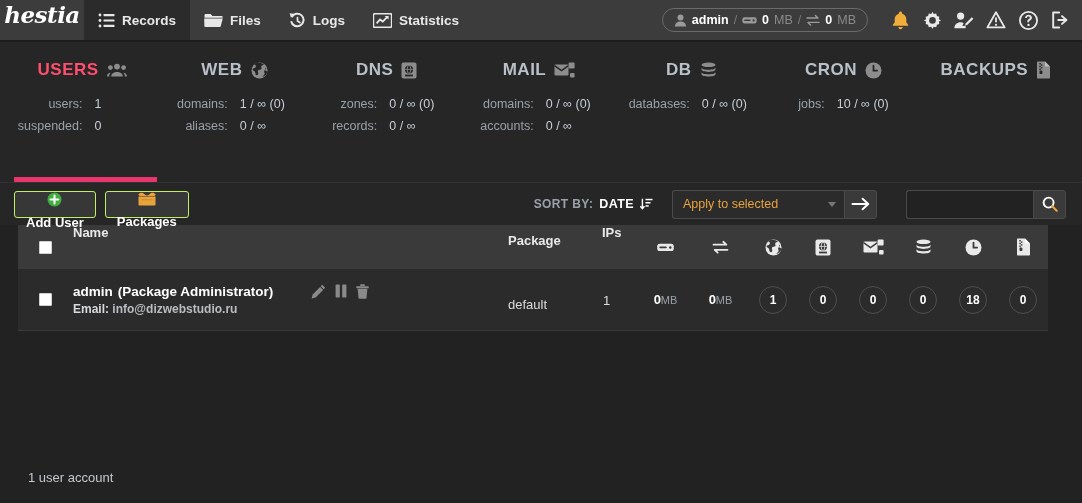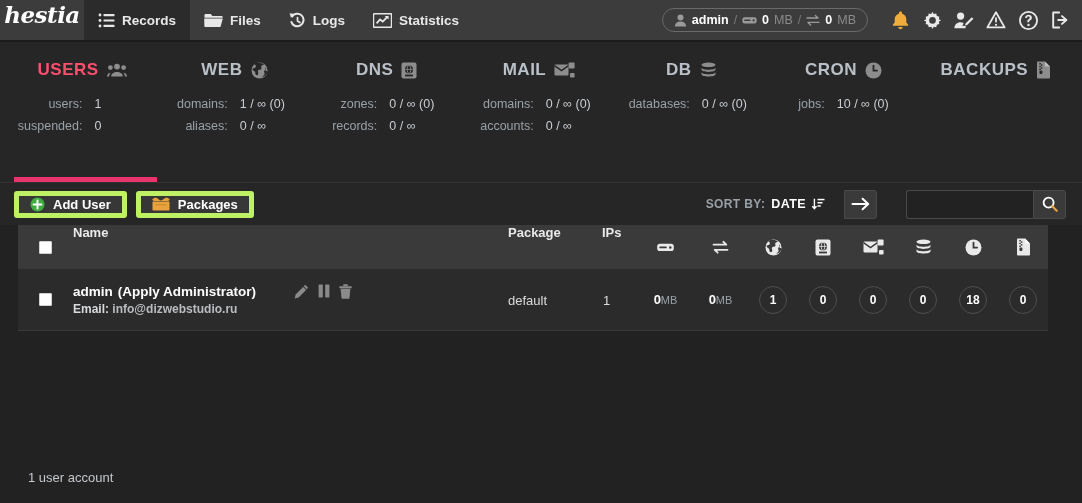--- a/index.html
+++ b/index.html
@@ -125,26 +125,27 @@
     display: flex;
     align-items: center;
     padding: 0 16px 0 14px;
     gap: 9px;
   }
   .btn {
     display: flex; align-items: center; gap: 8px;
     height: 27px;
     padding: 0 11px;
     background: #373737;
-    border: 5px solid #bef264;
+    border: 1px solid #bef264;
     border-radius: 3px;
     color: #ffffff;
     font-size: 13px;
     font-weight: bold;
     cursor: pointer;
+    flex-direction: column;
   }
   .sortby {
     margin-left: auto;
     display: flex; align-items: center; gap: 6px;
     color: #9aa1a8;
     font-size: 12px;
     font-weight: bold;
     letter-spacing: 0.4px;
     cursor: pointer;
   }
@@ -228,21 +229,21 @@
   }
   .c-check { width: 55px; display: flex; justify-content: center; align-items: center; }
   .cbx {
     width: 13px; height: 13px;
     background: #ffffff;
     border: 1px solid #d0d0d0;
     border-radius: 1px;
     cursor: pointer;
   }
   .c-name { flex: 1; min-width: 0; padding-right: 6px; }
-  .c-pkg  { width: 86px; }
+  .c-pkg  { width: 86px; margin-top: 8px; }
   .c-ips  { width: 44px; text-align: center; }
   .c-ico  { width: 50px; display: flex; justify-content: center; align-items: center; }
 
   .thead .c-ips { text-align: left; padding-left: 8px; }
   .trow  .c-ips { text-align: left; padding-left: 9px; }
 
   .nameline { display: flex; align-items: center; gap: 0; }
   .nameline .nm { font-size: 13.5px; color: #ffffff; font-weight: bold; }
   .rowacts { display: flex; gap: 9px; margin-left: 38px; align-items: center; }
   .rowacts span { cursor: pointer; display: flex; align-items: center; }
@@ -623,20 +624,24 @@
             <rect x="5.5" y="0.8" width="7" height="1.5"></rect>
             <rect x="5.5" y="4" width="5" height="1.5"></rect>
             <rect x="5.5" y="7.2" width="3.2" height="1.5"></rect>
             <path d="M2.4 0.8v9M0.3 8.2l2.1 2.5 2.1-2.5" stroke="#ffffff" stroke-width="1.4" fill="none"></path>
           </g>
         </svg>
     </span>
   </div>
 
   <div class="selwrap">
+    <div class="sel">
+      <span>Apply to selected</span>
+      <span class="caret"></span>
+    </div>
     <div class="goarrow">
       <svg width="19" height="14" viewBox="0 0 19 14">
           <g fill="none" stroke="#ffffff" stroke-width="2" stroke-linecap="round" stroke-linejoin="round">
             <path d="M1.5 7h15.2"></path>
             <path d="M11.6 1.8L17.2 7l-5.6 5.2"></path>
           </g>
         </svg>
     </div>
   </div>
 
@@ -734,21 +739,21 @@
     </div>
   </div>
 
   <div class="trow">
     <div class="c-check">
       <div class="cbx"></div>
     </div>
     <div class="c-name">
       <div class="nameline">
         <span class="nm">admin</span>
-        <span class="nm reg" style="margin-left:5px">(Apply Administrator)</span>
+        <span class="nm reg" style="margin-left:5px">(Package Administrator)</span>
         <span class="rowacts">
           <span>
             <svg width="15" height="15" viewBox="0 0 15 15">
                 <g fill="#8a8a8a">
                   <path d="M11.2 0.8l3 3-1.5 1.5-3-3z"></path>
                   <path d="M9.1 2.9l3 3-7.5 7.5-4 1 1-4z"></path>
                 </g>
               </svg>
           </span>
           <span>

